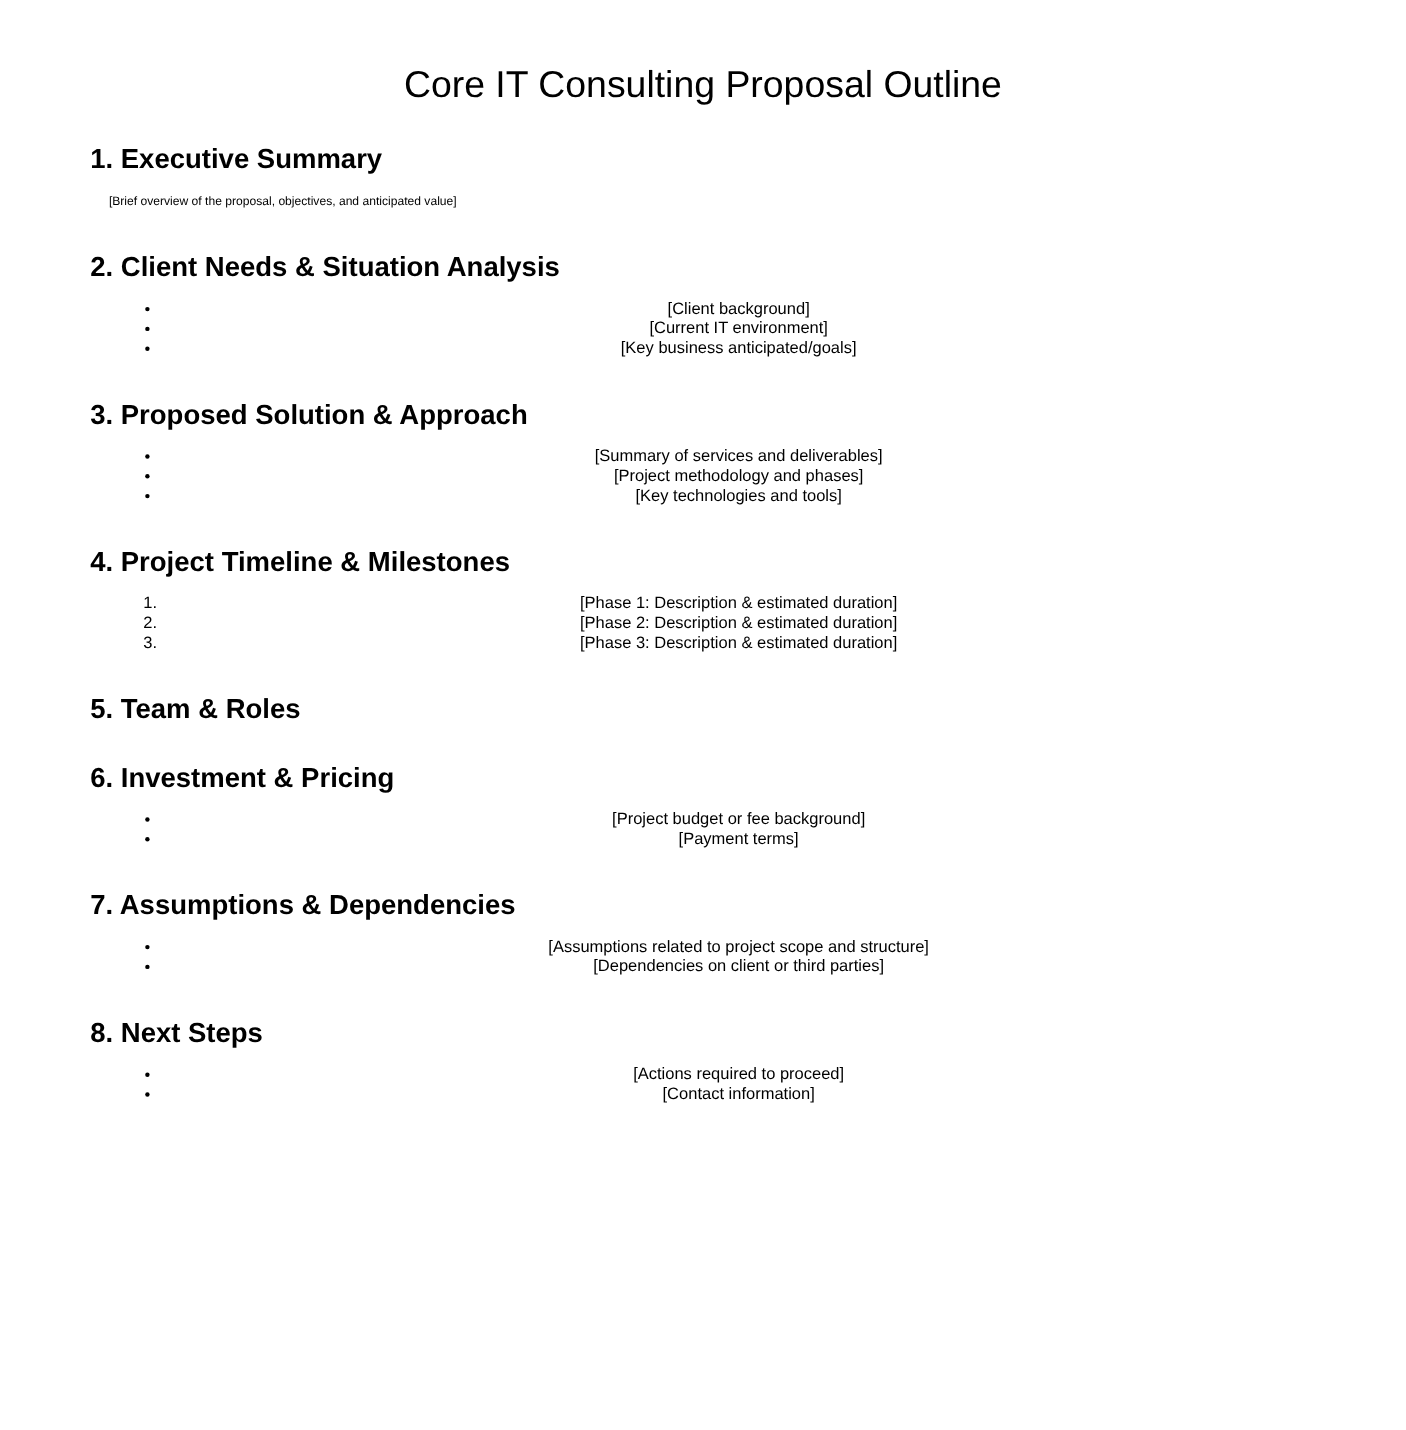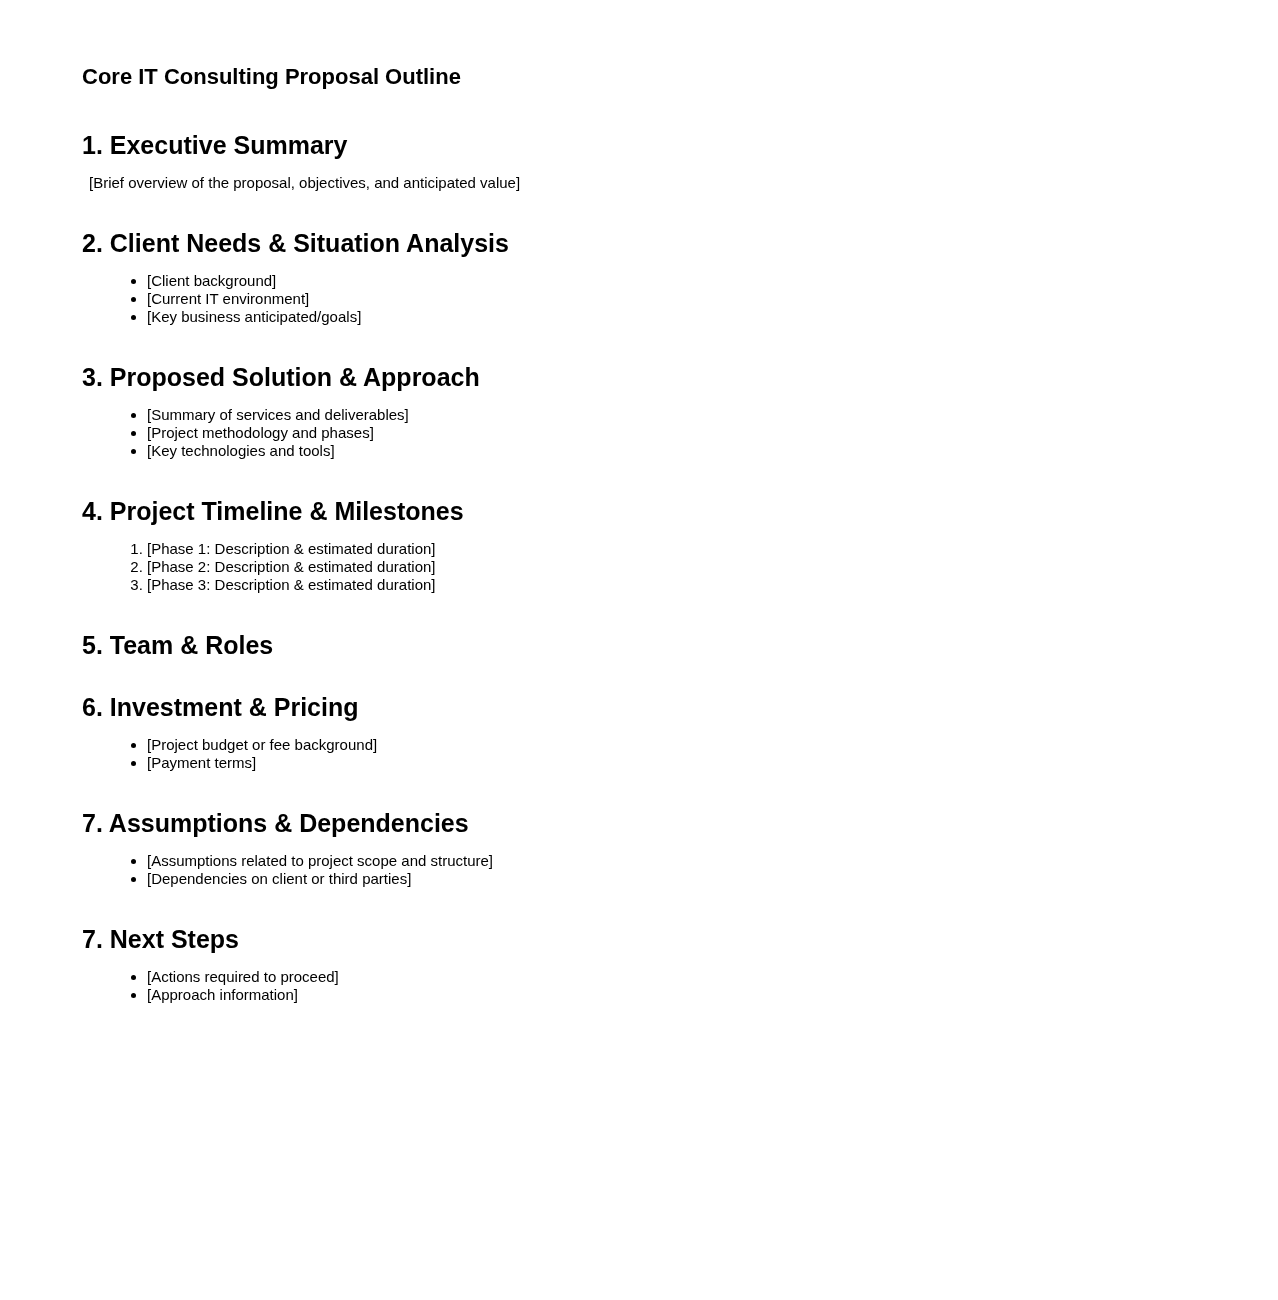--- a/index.html
+++ b/index.html
@@ -11,46 +11,47 @@
     font-family: "Liberation Sans", "DejaVu Sans", sans-serif;
   }
   body {
     width: 1278px;
     min-height: 1300px;
   }
   .page {
     padding: 60px 82px 40px 82px;
   }
   h1.doc-title {
-    font-size: 22px;
+    font-size: 34px;
     line-height: 34px;
-    font-weight: bold;
+    font-weight: normal;
     margin: 0 0 36px 0;
     letter-spacing: 0;
+    text-align: center;
   }
   .section-heading {
     font-size: 25px;
     line-height: 22px;
     font-weight: bold;
     margin: 40px 0 18px 0;
   }
   .section-paragraph {
-    font-size: 15px;
+    font-size: 11px;
     line-height: 18px;
-    margin: 18px 0 0 7px;
+    margin: 18px 0 0 17px;
   }
   ul.section-list, ol.section-list {
     margin: 18px 0 0 0;
     padding: 0 0 0 65px;
     font-size: 15px;
     line-height: 18px;
   }
   ul.section-list { list-style-type: disc; }
   ol.section-list { list-style-type: decimal; }
-  li { padding: 0; margin: 0; }
+  li { padding: 0; margin: 0; text-align: center; }
 </style>
 </head>
 <body>
 
 <div class="page">
   <h1 class="doc-title">Core IT Consulting Proposal Outline</h1>
   <div id="sections">
       <h3 class="section-heading">1. Executive Summary</h3>
       <p class="section-paragraph">[Brief overview of the proposal, objectives, and anticipated value]</p>
       <h3 class="section-heading">2. Client Needs &amp; Situation Analysis</h3>
@@ -75,19 +76,19 @@
       <h3 class="section-heading">6. Investment &amp; Pricing</h3>
       <ul class="section-list">
         <li>[Project budget or fee background]</li>
         <li>[Payment terms]</li>
       </ul>
       <h3 class="section-heading">7. Assumptions &amp; Dependencies</h3>
       <ul class="section-list">
         <li>[Assumptions related to project scope and structure]</li>
         <li>[Dependencies on client or third parties]</li>
       </ul>
-      <h3 class="section-heading">7. Next Steps</h3>
+      <h3 class="section-heading">8. Next Steps</h3>
       <ul class="section-list">
         <li>[Actions required to proceed]</li>
-        <li>[Approach information]</li>
+        <li>[Contact information]</li>
       </ul>
     </div>
 </div>
 
 </body></html>

